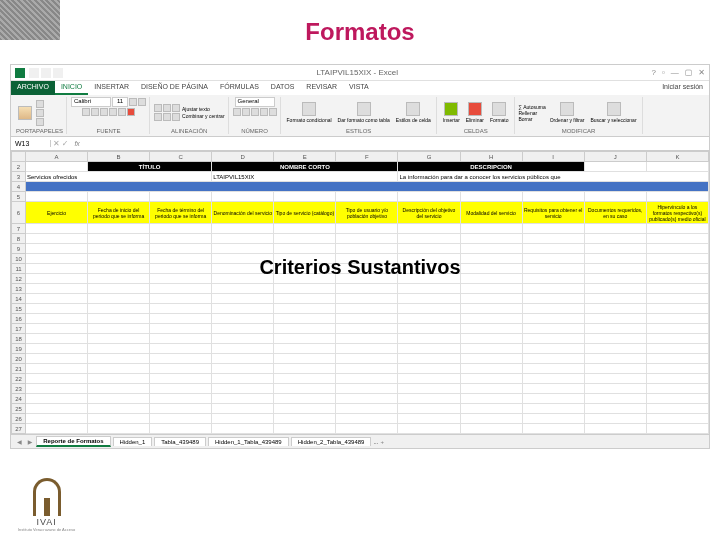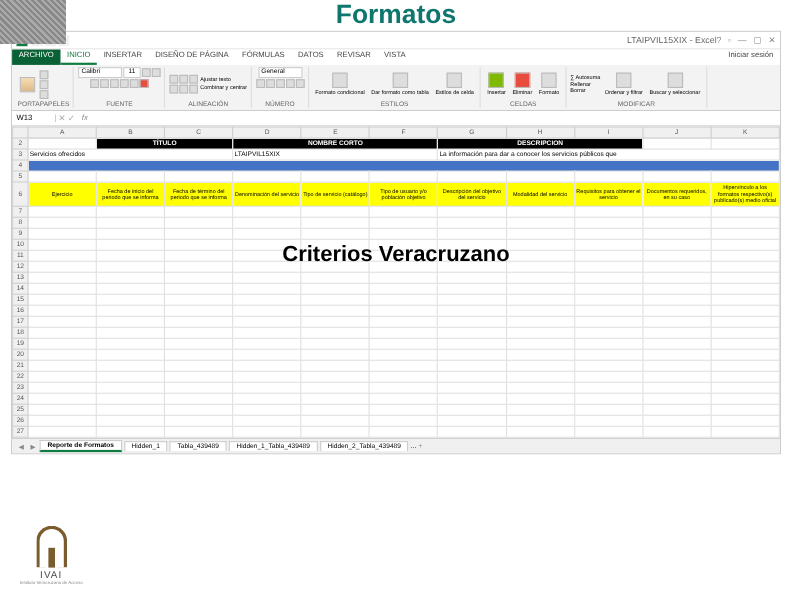--- a/index.html
+++ b/index.html
@@ -2,31 +2,31 @@
 <html><head>
 <meta charset="utf-8">
 <style>
 * { box-sizing: border-box; margin: 0; padding: 0; }
 body { font-family: Arial, sans-serif; background: #fff; width: 720px; height: 540px; overflow: hidden; position: relative; }
 
 
 .corner-decoration { position: absolute; top: 0; left: 0; width: 60px; height: 40px; background: repeating-linear-gradient(45deg, #888 0, #888 2px, #aaa 2px, #aaa 4px); z-index: 5; }
 
 
-.main-title { text-align: center; font-size: 24px; font-weight: bold; color: #0f766e; padding: 0 0; }
+.main-title { text-align: center; font-size: 24px; font-weight: bold; color: #be185d; padding: 18px 0; }
 
 
 .excel-wrap { margin: 0 10px; border: 1px solid #ccc; font-size: 8px; background: #fff; }
 
 
 .titlebar { display: flex; align-items: center; background: #fff; height: 16px; padding: 0 4px; border-bottom: 1px solid #e0e0e0; }
 .excel-icon { width: 10px; height: 10px; background: #107c41; margin-right: 4px; }
 .qat { display: flex; gap: 2px; }
 .qat-btn { width: 10px; height: 10px; background: #f0f0f0; }
-.title-text { flex: 1; text-align: right; color: #666; font-size: 8px; }
+.title-text { flex: 1; text-align: center; color: #666; font-size: 8px; }
 .win-controls { display: flex; gap: 6px; color: #888; }
 
 
 .ribbon-tabs { display: flex; background: #fff; height: 14px; font-size: 7px; }
 .ribbon-tab { padding: 2px 6px; color: #444; cursor: pointer; }
 .ribbon-tab.file { background: #0b6136; color: #fff; }
 .ribbon-tab.active { border-bottom: 2px solid #107c41; color: #107c41; }
 .signin { margin-left: auto; padding: 2px 6px; color: #444; }
 
 
@@ -601,21 +601,21 @@
             <td></td>
             <td></td>
             <td></td>
             <td></td>
             <td></td>
             <td></td>
             <td></td>
           </tr>
     </tbody>
       </table>
-    <div class="subtitle" style="top:105px">Criterios Veracruzano</div>
+    <div class="subtitle" style="top:105px">Criterios Sustantivos</div>
   </div>
 
   <div class="sheet-tabs">
     <span class="sheet-nav">◀</span>
     <span class="sheet-nav">▶</span>
     <div class="sheet-tab active">Reporte de Formatos</div>
     <div class="sheet-tab">Hidden_1</div>
     <div class="sheet-tab">Tabla_439489</div>
     <div class="sheet-tab">Hidden_1_Tabla_439489</div>
     <div class="sheet-tab">Hidden_2_Tabla_439489</div>

